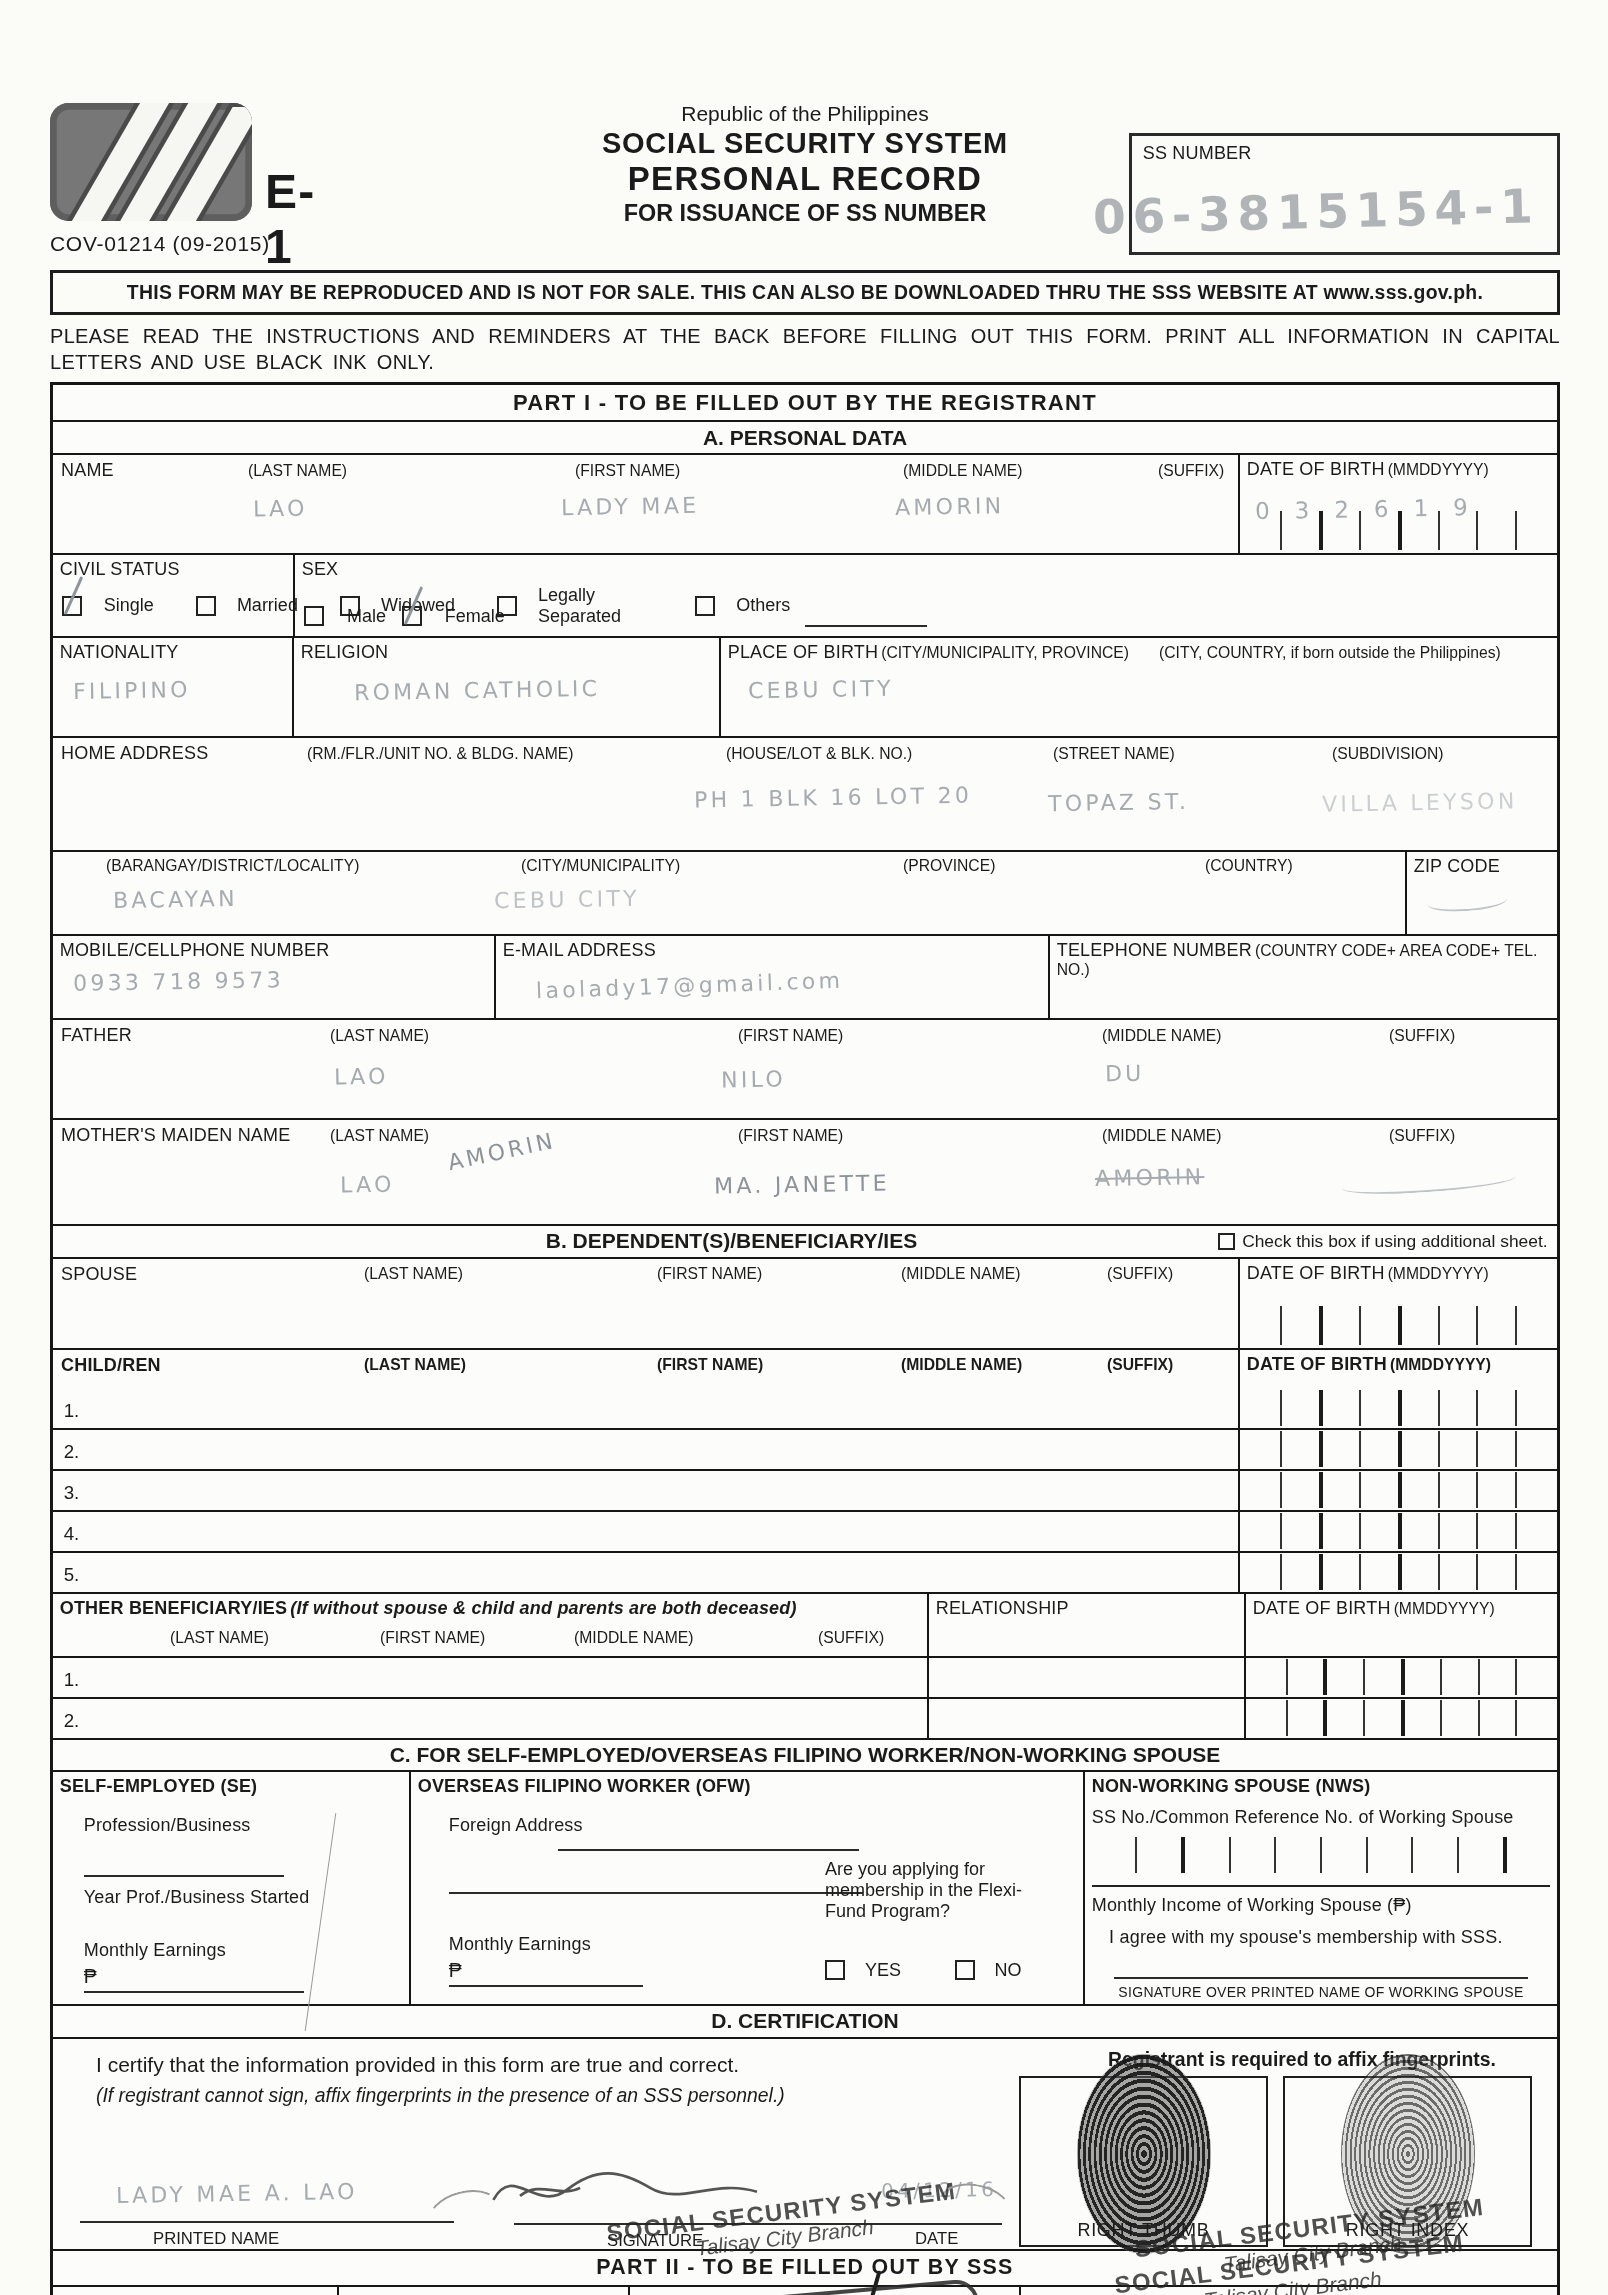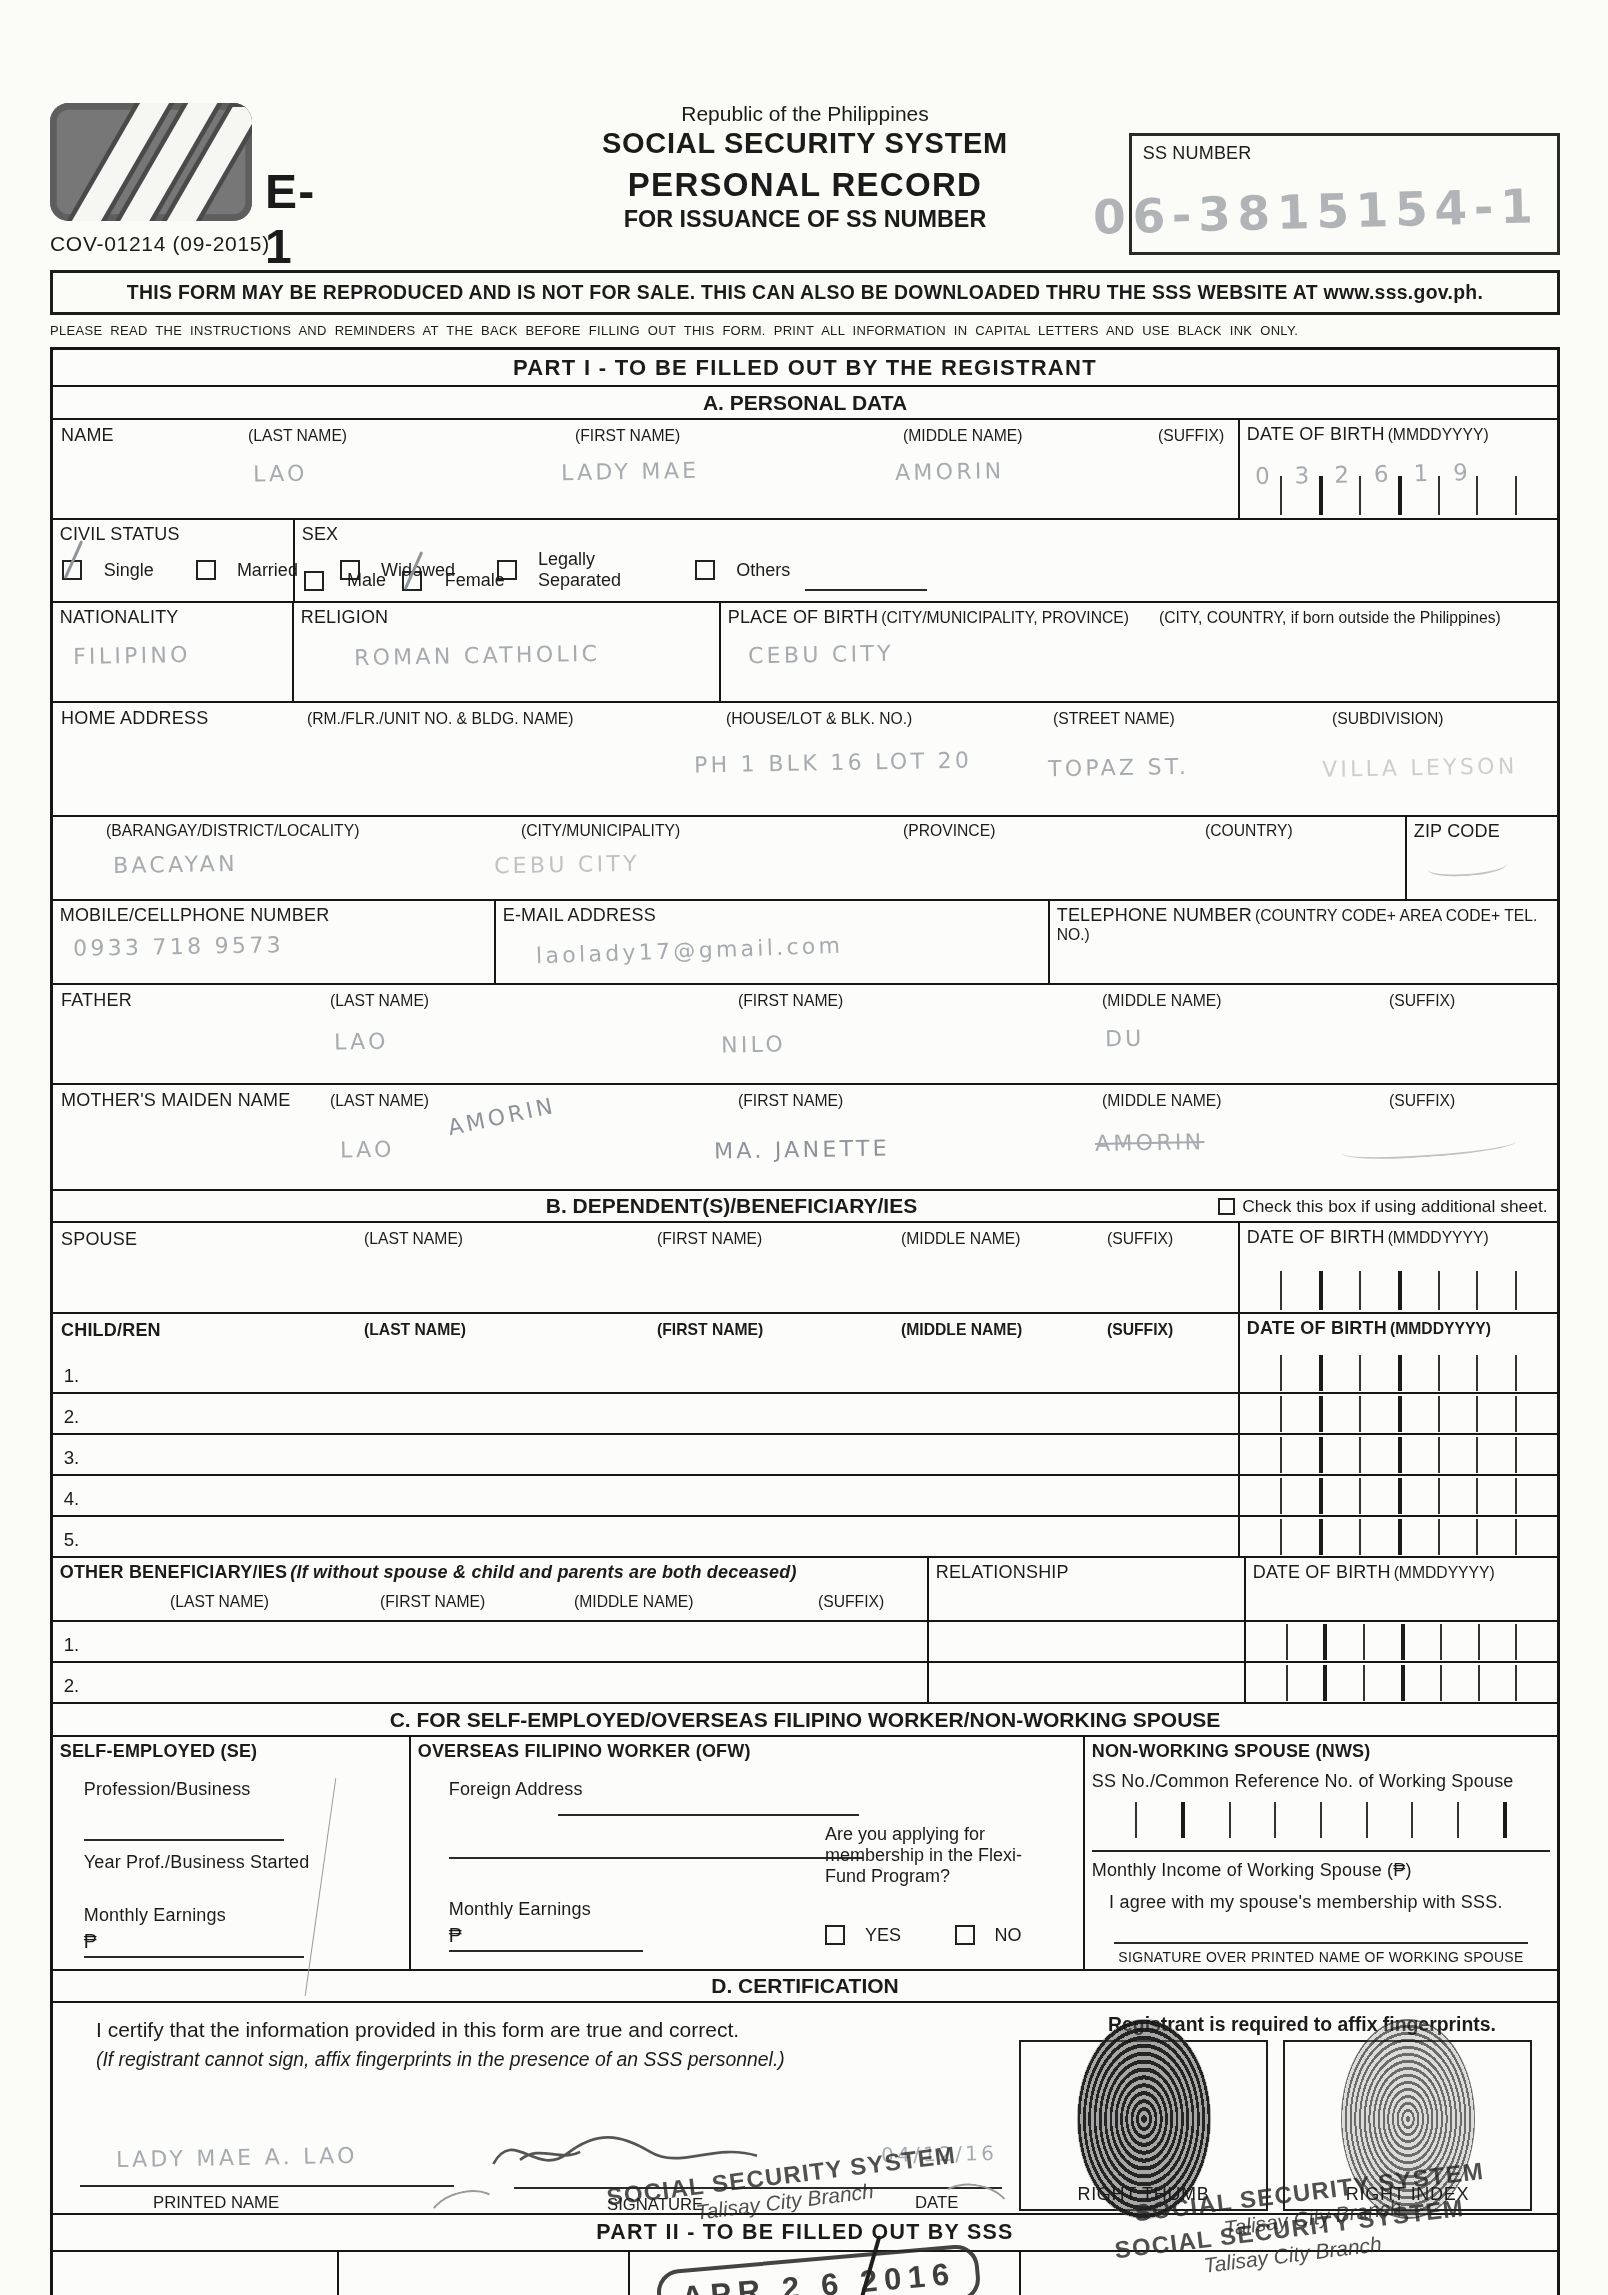--- a/index.html
+++ b/index.html
@@ -13,30 +13,30 @@
   .sss-logo i{position:absolute;top:-20px;bottom:-20px;width:29px;background:#f6f6f3;
               transform:skewX(-30deg);box-shadow:0 0 0 5.3px #4a4a4a;}
   .sss-logo i:nth-child(1){left:56px;}
   .sss-logo i:nth-child(2){left:100px;top:-6.7px;}
   .sss-logo i:nth-child(3){left:144px;top:4px;}
   .e1{position:absolute;left:215px;top:61px;font-size:48px;font-weight:bold;letter-spacing:1.3px;}
   .cov{margin-top:10.7px;font-size:21px;letter-spacing:0.7px;}
   .titles{position:absolute;left:50%;top:4px;transform:translateX(-50%);text-align:center;width:668px;}
   .t-rep{font-size:21px;}
   .t-agency{font-size:29px;font-weight:bold;letter-spacing:0.7px;margin-top:1.3px;}
-  .t-title{font-size:33px;font-weight:bold;letter-spacing:1.3px;margin-top:6px;}
+  .t-title{font-size:33px;font-weight:bold;letter-spacing:1.3px;margin-top:0;}
   .t-sub{font-size:23.4px;font-weight:bold;margin-top:1.3px;}
   .ssbox{position:absolute;right:0;top:35px;width:431px;height:122px;border:3.3px solid #2a2a2a;padding:6.7px 10.7px;box-sizing:border-box;}
   .ss-label{font-size:20px;}
   .ss-val{position:absolute;left:-39px;top:48px;font-size:47px;font-weight:bold;color:#a3a8ac;
           letter-spacing:6.7px;transform:rotate(-1.5deg);opacity:.85;font-family:"DejaVu Sans",sans-serif;}
   
   .banner{margin:5.3px 49px 0 50px;border:3.3px solid #1c1c1c;text-align:center;font-weight:bold;
           font-size:19.4px;padding:8px 6.7px;letter-spacing:0.3px;}
-  .instr{margin:8px 49px 6.7px 50px;font-size:13px;text-align:justify;line-height:1.3;letter-spacing:0.3px;word-spacing:4px;}
+  .instr{margin:8px 49px 6.7px 50px;font-size:20px;text-align:justify;line-height:1.3;letter-spacing:0.3px;word-spacing:4px;}
   
   .form{margin:1.3px 49px 0 50px;border:3.3px solid #161616;background:#fcfcfa;}
   .bar{border-bottom:2.7px solid #161616;text-align:center;font-weight:bold;position:relative;}
   .bar.b1{font-size:22px;letter-spacing:1.3px;padding:4.7px 0;}
   .bar.sub{font-size:21px;padding:3.3px 0;}
   .r{position:relative;border-bottom:2.7px solid #161616;box-sizing:border-box;}
   .r:last-child{border-bottom:none;}
   .cell{position:relative;box-sizing:border-box;padding:4px 6.7px;}
   .gr{display:grid;}
   .gr>.cell{border-left:2.7px solid #161616;}

